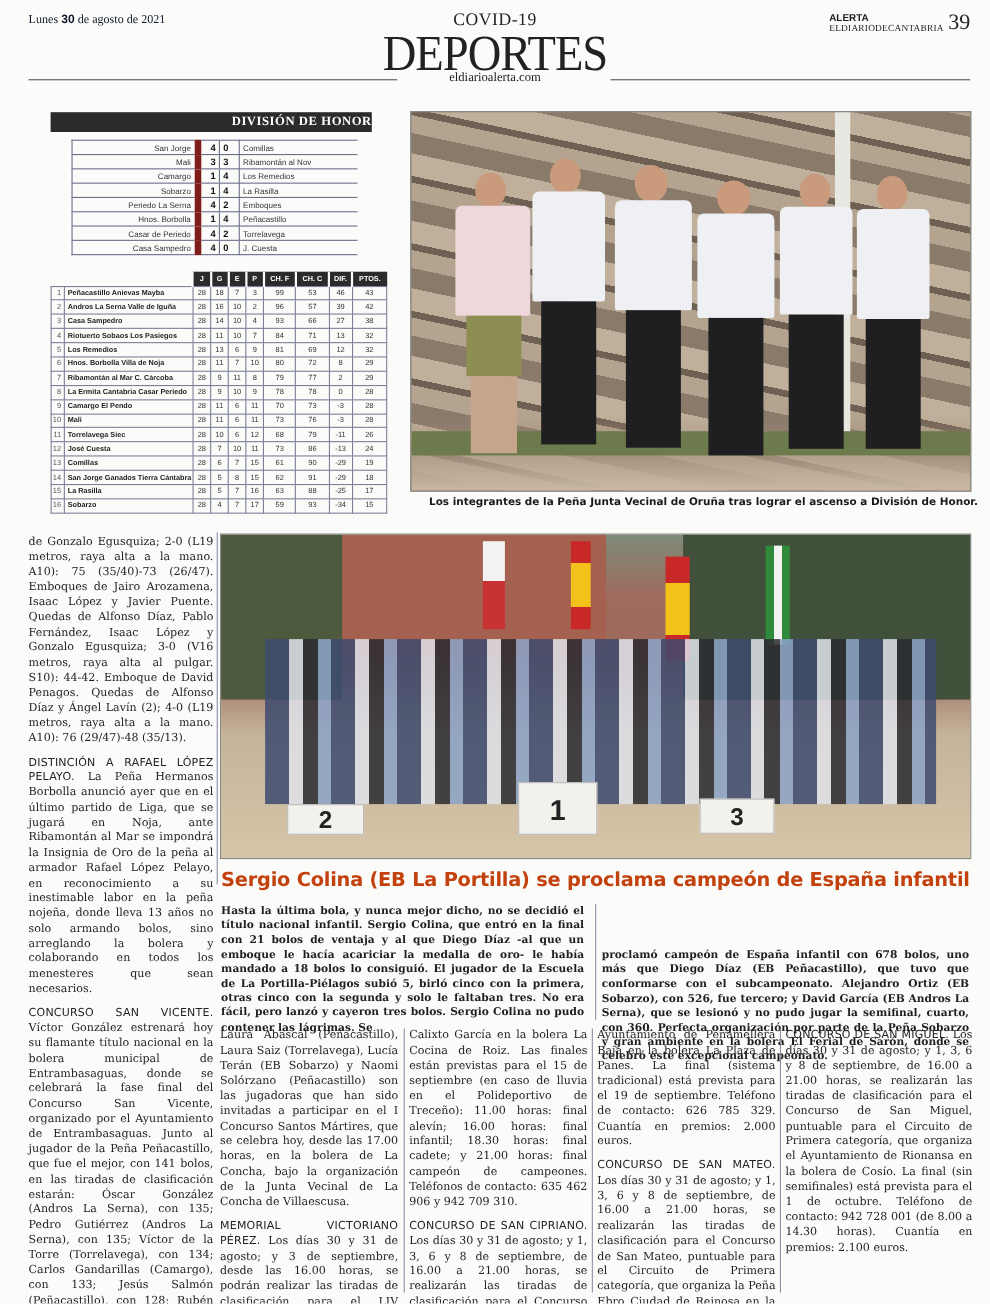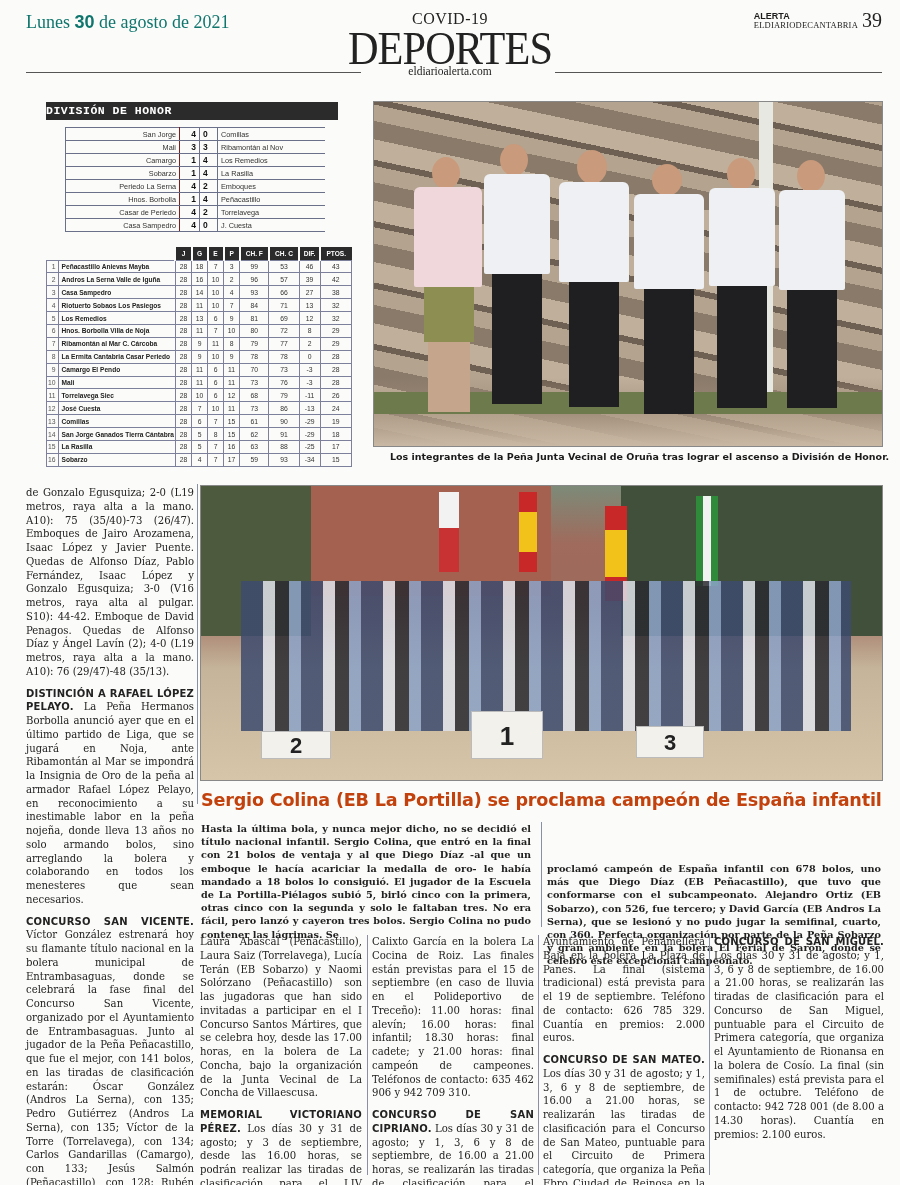--- a/index.html
+++ b/index.html
@@ -1,36 +1,36 @@
 <!DOCTYPE html>
 <html><head>
 <meta charset="utf-8">
 <style>
   * { box-sizing: border-box; margin: 0; padding: 0; }
   html, body { width: 900px; height: 1185px; background: #fbfbf9; overflow: hidden; }
   body { position: relative; font-family: "DejaVu Serif", serif; color: #1c1c1c; }
 
   
-  .hdr-date { position: absolute; left: 26px; top: 12px; font-family: "Liberation Serif", serif; font-size: 18px; color: #0f766e; }
+  .hdr-date { position: absolute; left: 26px; top: 12px; font-family: "Liberation Serif", serif; font-size: 11px; color: #0f172a; }
   .hdr-date b { font-family: "Liberation Sans", sans-serif; font-weight: 700; }
   .hdr-kicker { position: absolute; left: 0; width: 900px; top: 10px; text-align: center; font-family: "Liberation Serif", serif; font-size: 16px; letter-spacing: 0.5px; color: #222; }
   .hdr-title { position: absolute; left: 0; width: 900px; top: 26px; text-align: center; font-family: "Liberation Serif", serif; font-size: 46px; line-height: 46px; letter-spacing: -1px; color: #222; transform: scaleX(0.92); }
   .hdr-site { position: absolute; left: 0; width: 900px; top: 65px; text-align: center; font-family: "Liberation Serif", serif; font-size: 11.5px; color: #222; }
   .hdr-rule { position: absolute; top: 72px; height: 1px; background: #555; }
   .hdr-brand { position: absolute; right: 42px; top: 12px; text-align: left; line-height: 9px; }
   .hdr-brand .b1 { font-family: "Liberation Sans", sans-serif; font-weight: 700; font-size: 9px; display:block; }
   .hdr-brand .b2 { font-family: "Liberation Serif", serif; font-size: 8.5px; display:block; letter-spacing: 0.2px; }
   .hdr-page { position: absolute; right: 18px; top: 9px; font-family: "Liberation Serif", serif; font-size: 20px; color: #222; }
 
   
-  .div-title { position: absolute; left: 46px; top: 102px; width: 292px; height: 18px; background: #2b2b2b; color: #fff; text-align: left; font-family: Liberation Mono, monospace; font-weight: 700; font-size: 11.5px; line-height: 18px; letter-spacing: 0.5px; }
+  .div-title { position: absolute; left: 46px; top: 102px; width: 292px; height: 18px; background: #2b2b2b; color: #fff; text-align: right; font-family: Liberation Serif, serif; font-weight: 700; font-size: 11.5px; line-height: 18px; letter-spacing: 0.5px; }
 
   .results { position: absolute; left: 65px; top: 127px; width: 260px; border-collapse: collapse; font-family: "Liberation Sans", sans-serif; font-size: 7.3px; }
   .results td { height: 13px; border-top: 1px solid #6a6f8a; border-bottom: 1px solid #6a6f8a; padding: 0 3px; color: #333; }
-  .results td.home { text-align: right; width: 114px; border-left: 1px solid #6a6f8a; border-right: 1px solid #7f1d1d; }
+  .results td.home { text-align: right; width: 114px; border-left: 1px solid #6a6f8a; border-right: 6px solid #7f1d1d; }
   .results td.sc { width: 20px; text-align: right; font-weight: 700; font-size: 8.5px; color: #111; }
   .results td.sc2 { width: 18px; text-align: left; font-weight: 700; font-size: 8.5px; border-left: 1px solid #6a6f8a; border-right: 1px solid #6a6f8a; color:#111; }
   .results td.away { text-align: left; }
 
   .standings { position: absolute; left: 46px; top: 247px; width: 306px; border-collapse: collapse; font-family: "Liberation Sans", sans-serif; font-size: 6.8px; }
   .standings th { background: #2b2b2b; color: #fff; font-weight: 700; height: 13px; border-left: 2px solid #fbfbf9; text-align: center; font-size: 6.6px; }
   .standings th.blank { background: transparent; border: none; }
   .standings td { height: 12.9px; border: 1px solid #7c809a; text-align: center; color: #333; padding: 0 1px; }
   .standings td.pos { width: 10px; text-align: right; padding-right: 2px; color: #555; border-right: 1px solid #7c809a; }
   .standings td.team { text-align: left; font-weight: 700; color: #222; padding-left: 3px; width: 115px; white-space: nowrap; font-size: 6.6px; }
@@ -51,21 +51,21 @@
   .person { position: absolute; }
   .person .head { position: absolute; border-radius: 50%; background: #c99a7c; }
   .person .torso { position: absolute; border-radius: 6px 6px 2px 2px; }
   .person .legs { position: absolute; background: #1f1f22; }
   .podium { position: absolute; background: #f2f1ec; border: 1px solid #bbb; font-family: "Liberation Sans", sans-serif; font-weight: 700; color: #222; text-align: center; }
   .flag { position: absolute; }
 
   
   .col { position: absolute; font-family: "DejaVu Serif", serif; font-size: 10.1px; line-height: 13.75px; color: #222; text-align: justify; hyphens: manual; }
   .col p { margin-bottom: 8px; }
-  .col .lead { font-family: "DejaVu Sans", sans-serif; font-weight: 700; font-size: 10px; letter-spacing: 0.2px; }
+  .col .lead { font-family: "DejaVu Sans", sans-serif; font-weight: 400; font-size: 10px; letter-spacing: 0.2px; }
   .col-left { left: 26px; top: 486px; width: 168px; }
   .col-a { left: 200px; top: 935px; width: 162px; }
   .col-b { left: 372px; top: 935px; width: 162px; }
   .col-c { left: 543px; top: 935px; width: 162px; }
   .col-d { left: 714px; top: 935px; width: 170px; }
   .vsep { position: absolute; width: 1px; background: #8a8fa8; }
 
   .headline { position: absolute; left: 201px; top: 790px; width: 684px; font-family: "DejaVu Sans", sans-serif; font-weight: 700; font-size: 17.6px; letter-spacing: -0.2px; color: #c2410c; white-space: nowrap; }
 
   .bold-col { position: absolute; font-family: "DejaVu Serif", serif; font-weight: 700; font-size: 9.7px; line-height: 13.2px; color: #1f1f1f; text-align: justify; }

